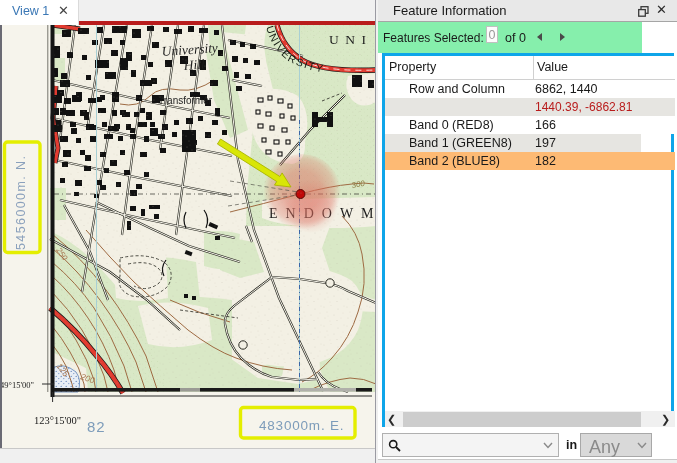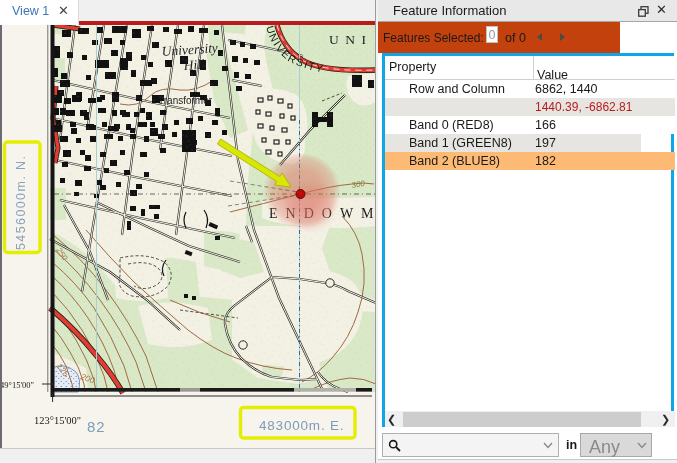--- a/index.html
+++ b/index.html
@@ -443,37 +443,37 @@
   <div class="abs" style="left:0;top:0;width:299px;height:22px;background:#e8e8e8;border-bottom:1px solid #a5a5a5">
     <div class="abs" style="left:15px;top:3px;font-size:13px;color:#1a1a1a">Feature Information</div>
 
     <svg class="abs" style="left:260px;top:6px" width="11" height="11" viewBox="0 0 11 11">
       <rect x="3" y="0.7" width="7" height="6.6" fill="none" stroke="#3a3a3a" stroke-width="1.3"></rect>
       <rect x="0.7" y="3.6" width="6.6" height="6.6" fill="#e8e8e8" stroke="#3a3a3a" stroke-width="1.3"></rect>
     </svg>
     <div class="abs" style="left:278px;top:2px;font-size:13px;color:#2a2a2a">✕</div>
   </div>
 
-  <div class="abs" style="left:0;top:22px;width:242px;height:31px;background:#c2410c">
+  <div class="abs" style="left:0;top:22px;width:264px;height:31px;background:#86efac">
     <div class="abs" style="left:5px;top:9px;font-size:12px;color:#1a1a1a">Features Selected:</div>
     <div class="abs" style="left:108px;top:4px;width:12px;height:17px;border:1px solid #c0c0c0;background:#fdfdfd;color:#9a9a9a;font-size:12.5px;text-align:center;line-height:17px">0</div>
     <div class="abs" style="left:127px;top:9px;font-size:12.5px;color:#1a1a1a">of 0</div>
     <svg class="abs" style="left:158px;top:10px" width="8" height="10" viewBox="0 0 8 10">
         <polygon points="6,1 6,9 1,5" fill="#4a4a4a"></polygon>
       </svg>
     <svg class="abs" style="left:180px;top:10px" width="8" height="10" viewBox="0 0 8 10">
         <polygon points="2,1 2,9 7,5" fill="#4a4a4a"></polygon>
       </svg>
   </div>
 
   <div class="abs" style="left:4px;top:53px;width:292px;height:374px;border:3px solid #0ea5e9;background:#ffffff">
 
     <div class="abs" style="left:0;top:0;width:290px;height:24px;background:#ffffff;border-bottom:1px solid #d0d0d0">
       <div class="abs" style="left:4px;top:4px;font-size:12.5px;color:#1a1a1a">Property</div>
-      <div class="abs" style="left:152px;top:12px;font-size:12.5px;color:#1a1a1a">Value</div>
+      <div class="abs" style="left:152px;top:4px;font-size:12.5px;color:#1a1a1a">Value</div>
       <div class="abs" style="left:148px;top:0;width:1px;height:24px;background:#d0d0d0"></div>
     </div>
     <div class="abs" style="left:0;top:24px;width:290px;height:18px;background:#ffffff">
       <div class="abs" style="left:24px;top:2px;font-size:12.5px;color:#1a1a1a">Row and Column</div>
       <div class="abs" style="left:150px;top:2px;font-size:12.5px;color:#1a1a1a">6862, 1440</div>
     </div>
     <div class="abs" style="left:0;top:42px;width:290px;height:18px;background:#e6e5e1">
       <div class="abs" style="left:150px;top:2px;font-size:12px;color:#b91c1c">1440.39, -6862.81</div>
     </div>
     <div class="abs" style="left:0;top:60px;width:290px;height:18px;background:#ffffff">

